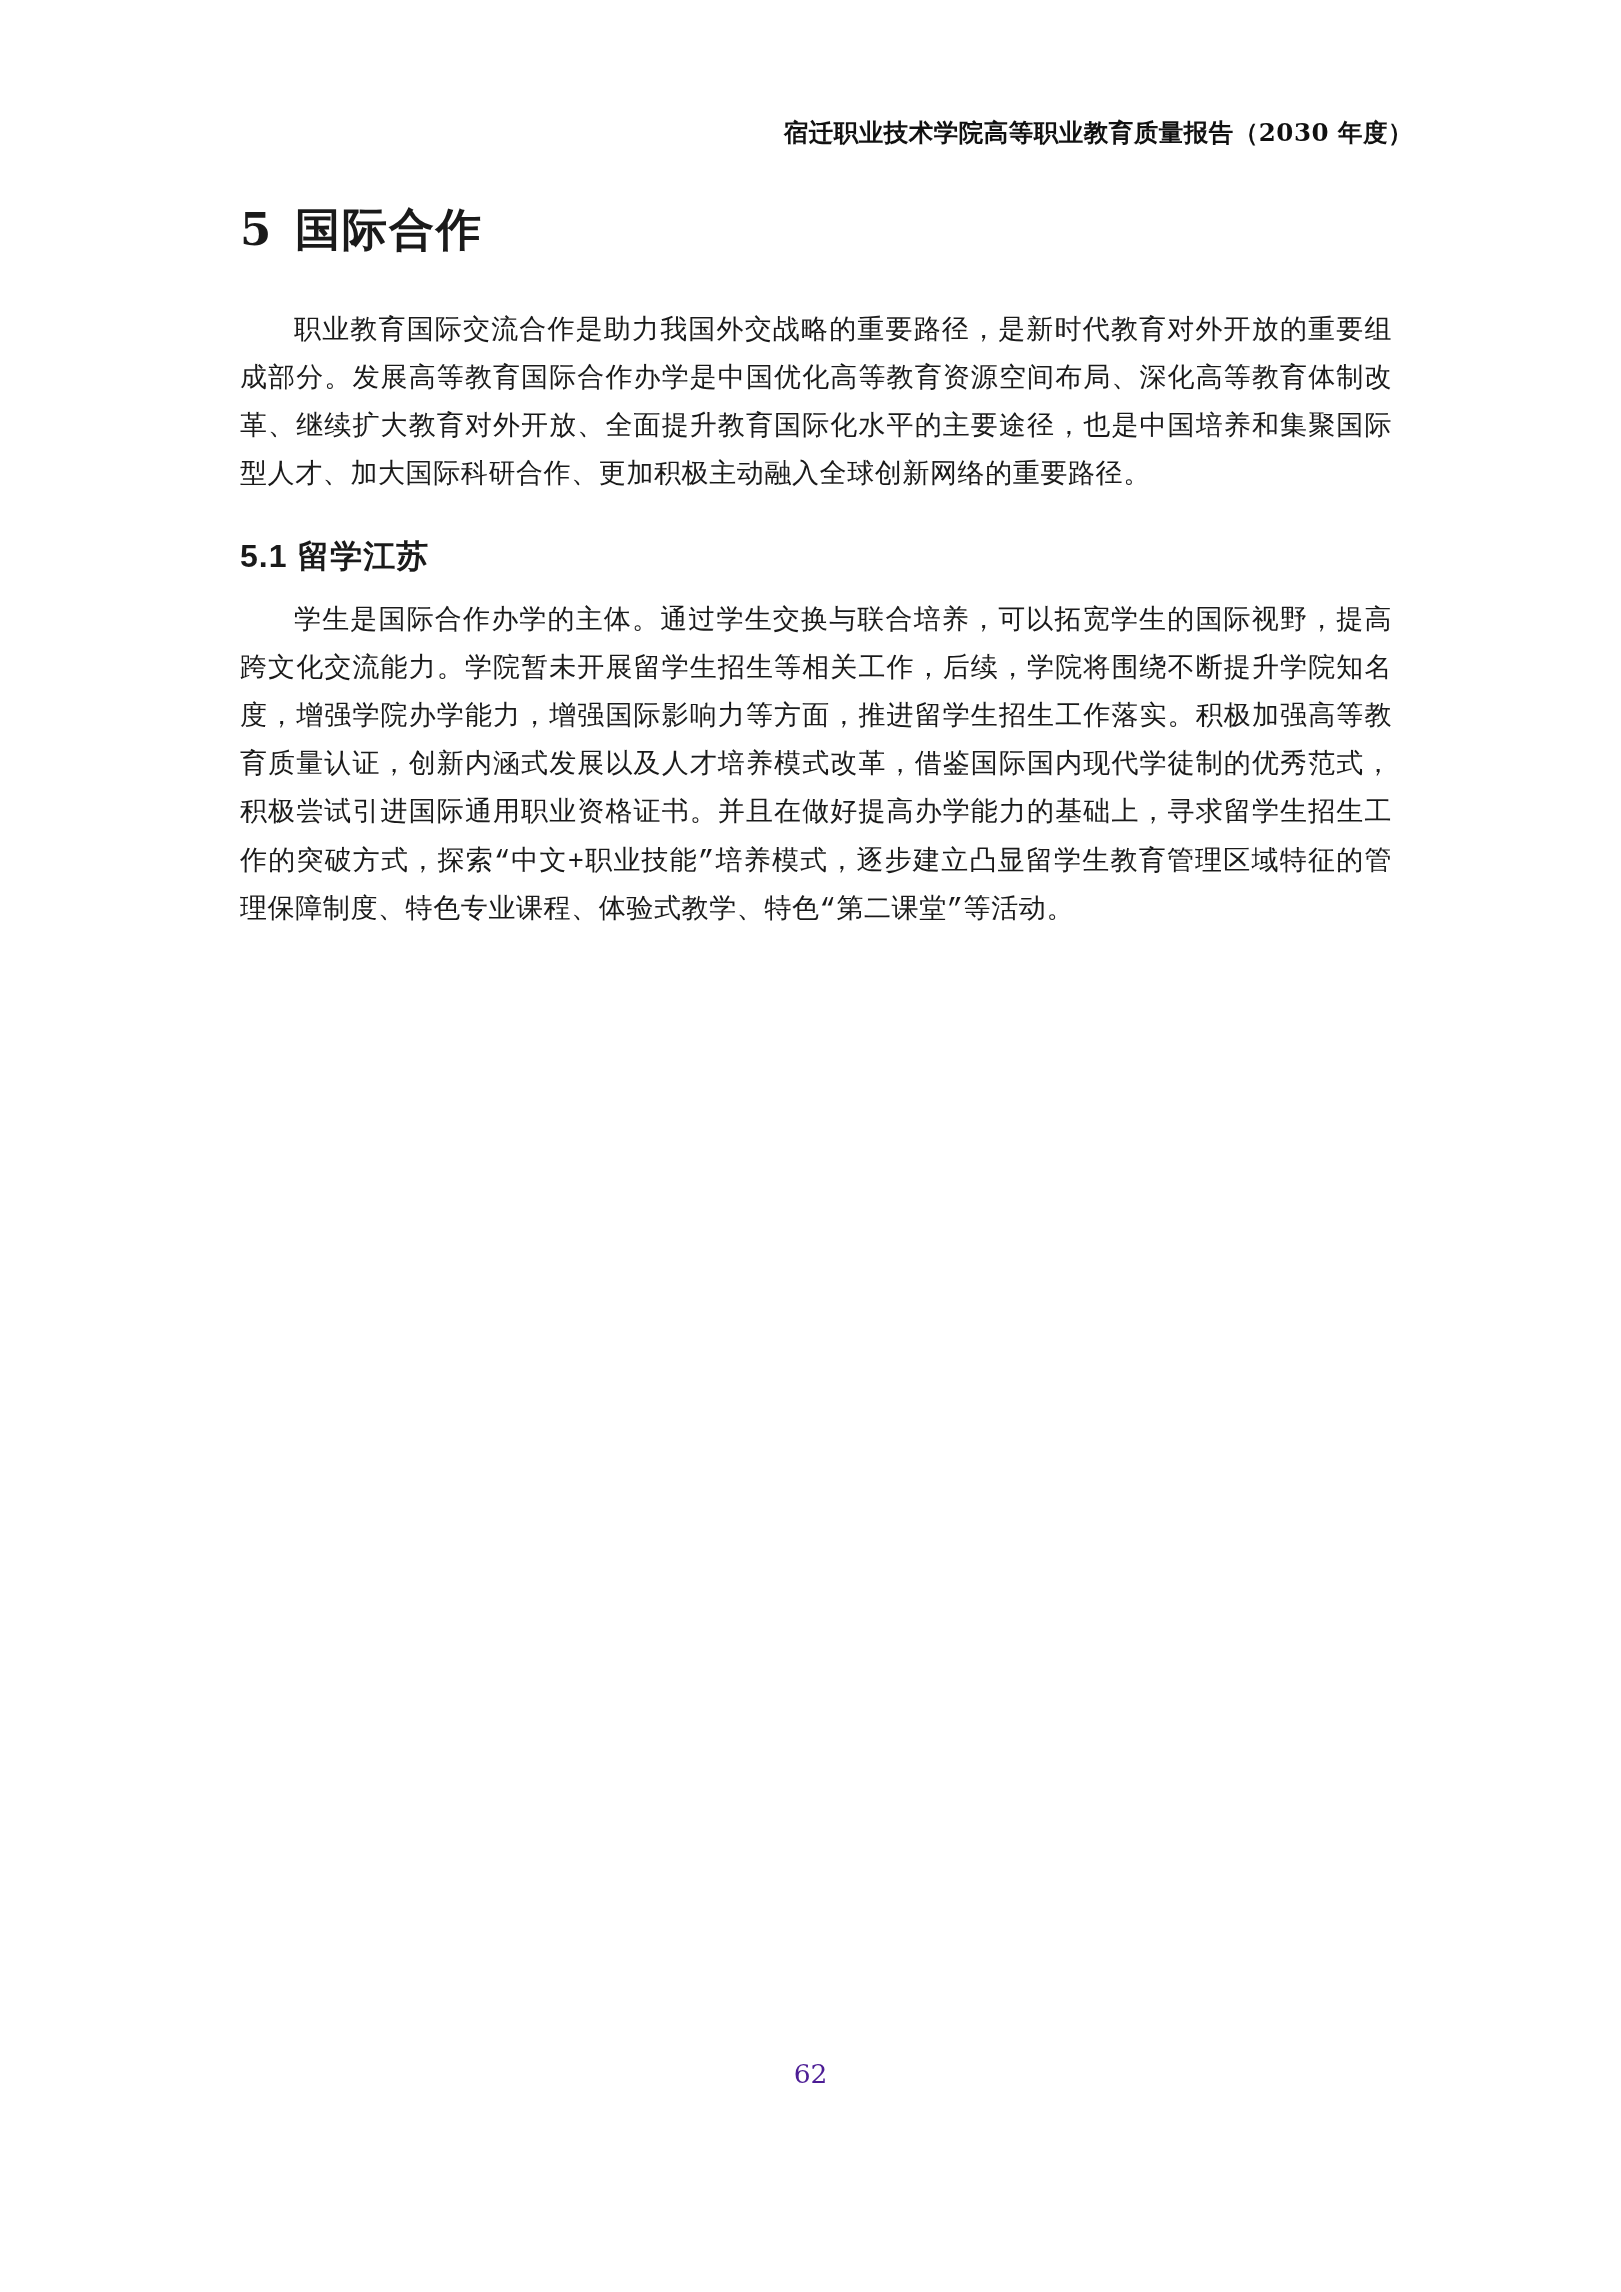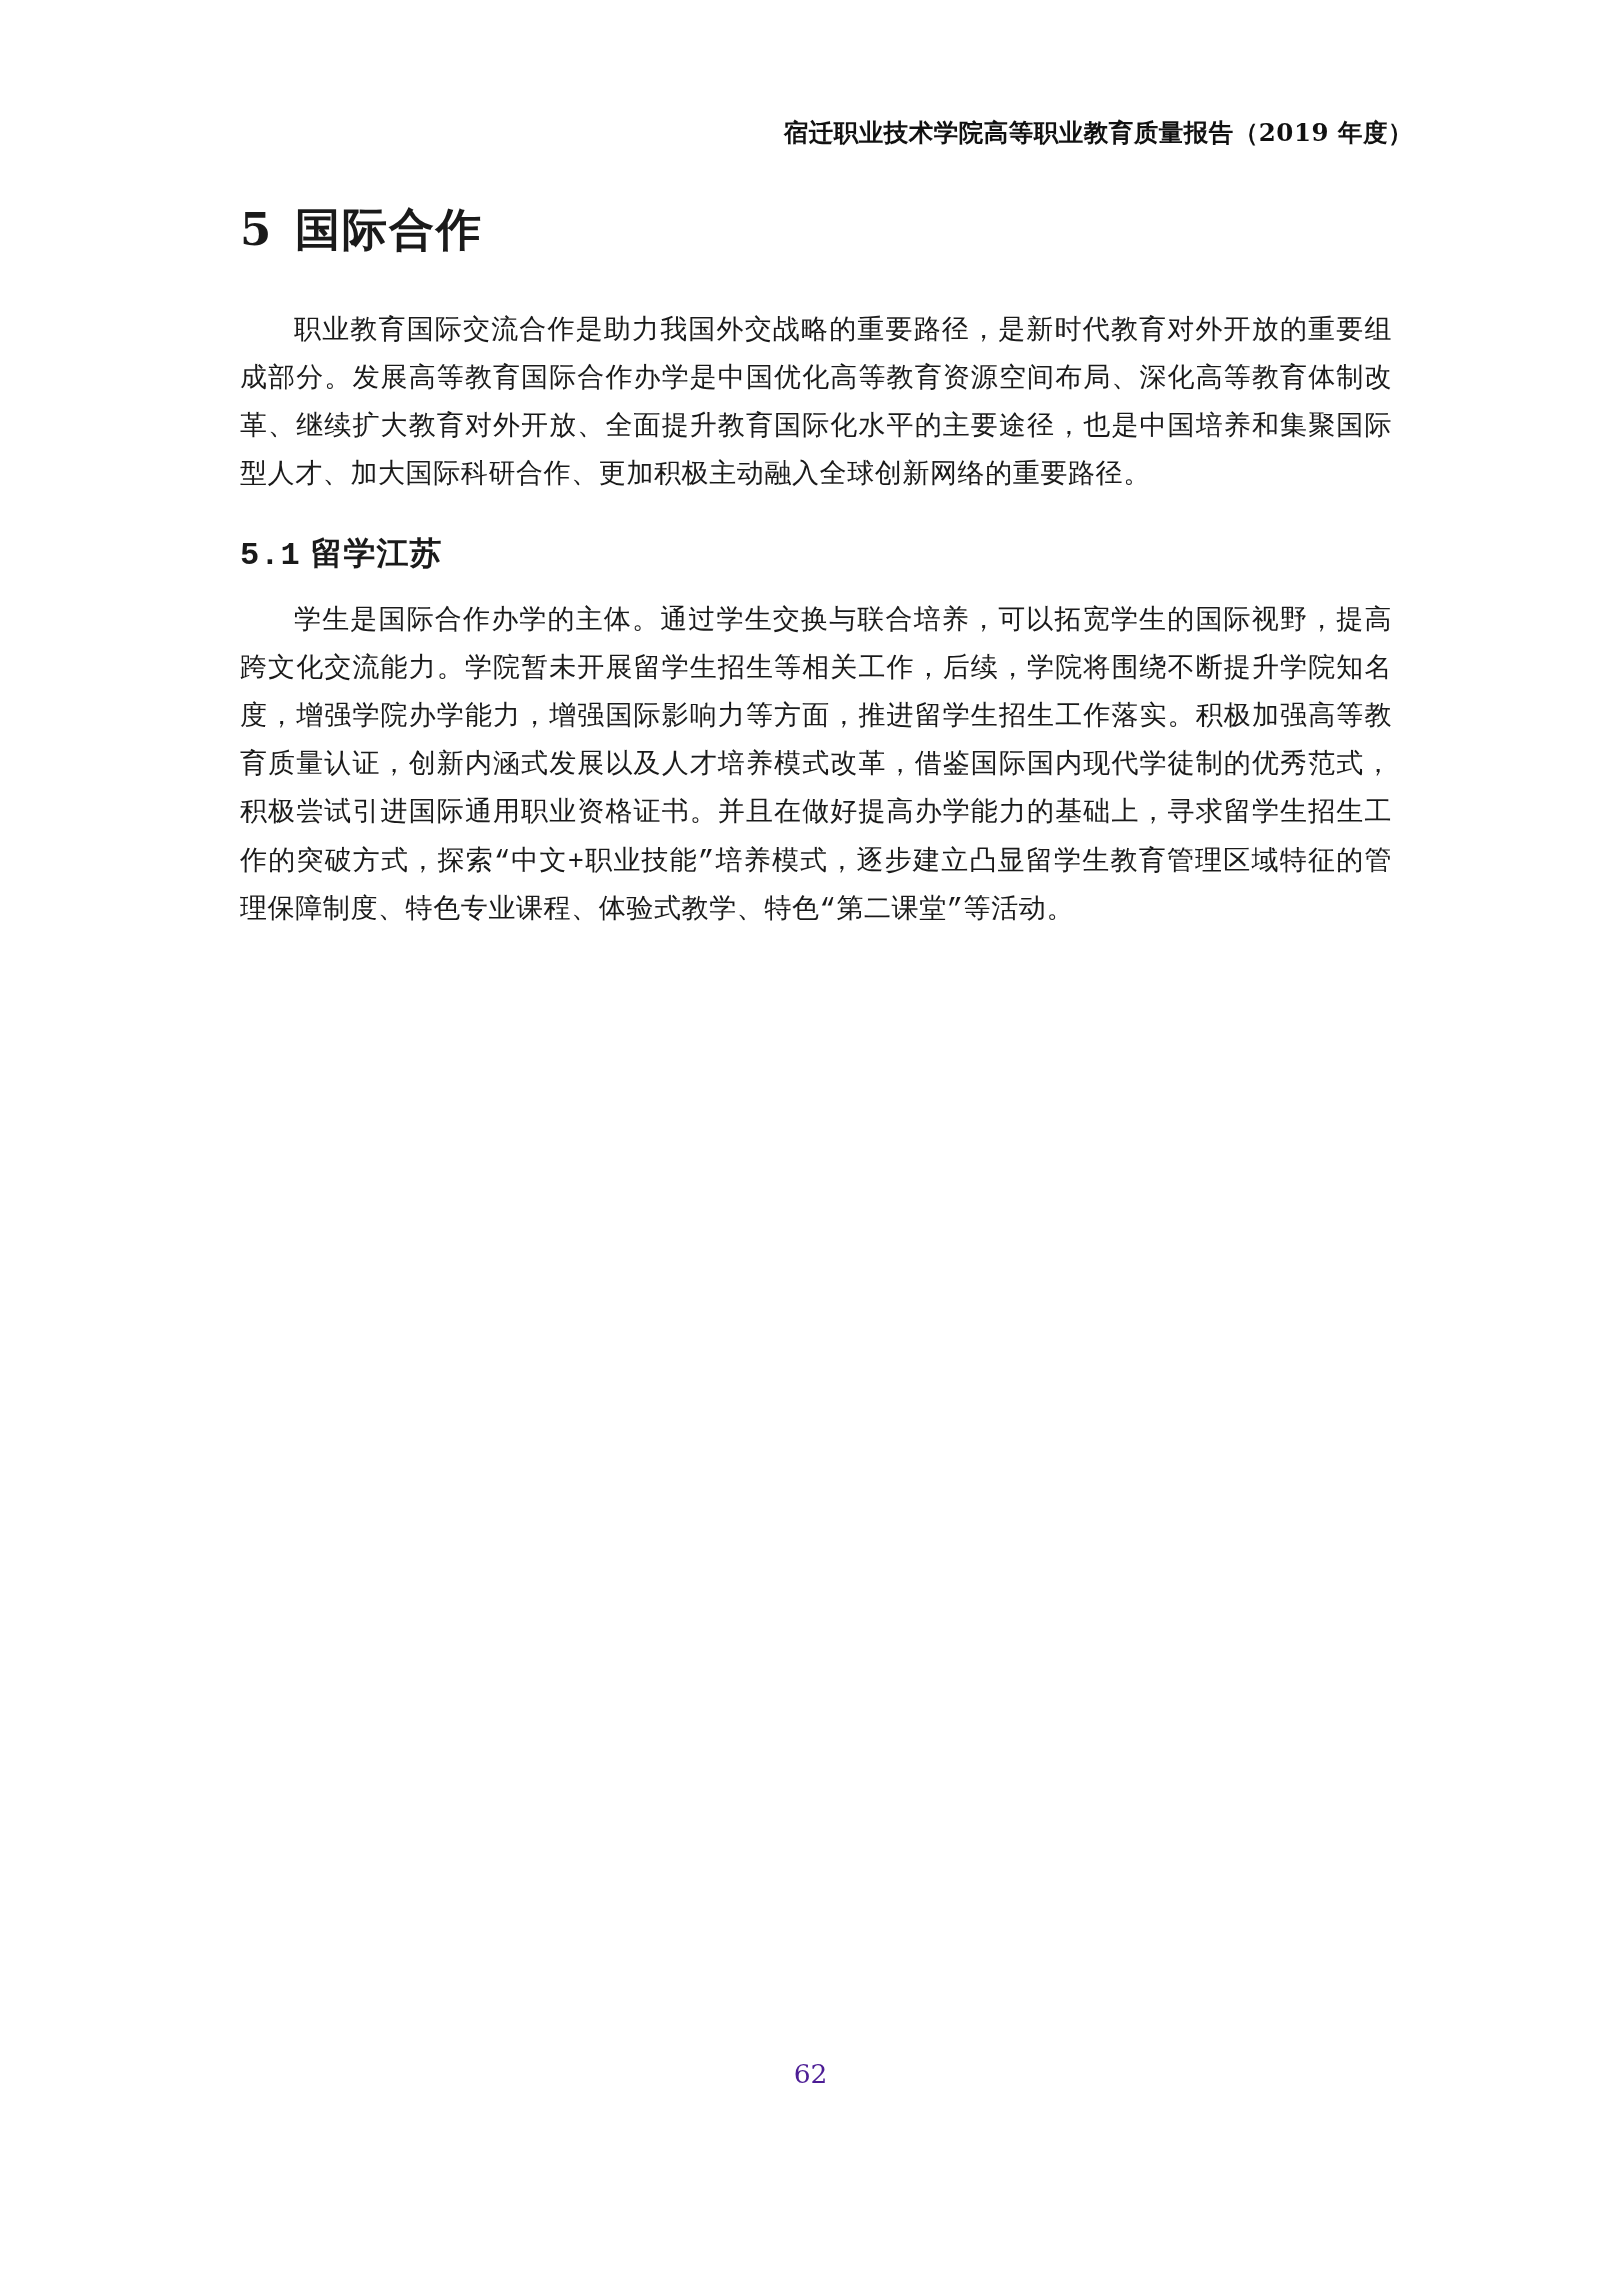--- a/index.html
+++ b/index.html
@@ -44,21 +44,21 @@
     font-weight: bold;
     font-size: 45px;
     margin: 0 0 47px 0;
     letter-spacing: 2px;
     line-height: 1.3;
   }
   h1.chapter-title .num {
     margin-right: 21.6px;
   }
   h2.section-title {
-    font-family: Liberation Mono, monospace;
+    font-family: Liberation Sans, sans-serif;
     font-weight: bold;
     font-size: 32px;
     margin: 33px 0 17.6px 0;
     letter-spacing: 1px;
     line-height: 1.5;
   }
   h2.section-title .secnum {
     margin-right: 9.8px;
   }
   p.body-text {
@@ -80,21 +80,21 @@
     font-family: "DejaVu Serif", "Liberation Serif", serif;
     font-size: 26.5px;
     color: #4c1d95;
   }
 </style>
 </head>
 <body>
 
 <div class="page">
 
-  <div class="header">宿迁职业技术学院高等职业教育质量报告（2019 年度）</div>
+  <div class="header">宿迁职业技术学院高等职业教育质量报告（2030 年度）</div>
 
   <div class="content">
 
     <h1 class="chapter-title">
       <span class="num">5</span><span>国际合作</span>
     </h1>
 
     <p class="body-text">职业教育国际交流合作是助力我国外交战略的重要路径，是新时代教育对外开放的重要组成部分。发展高等教育国际合作办学是中国优化高等教育资源空间布局、深化高等教育体制改革、继续扩大教育对外开放、全面提升教育国际化水平的主要途径，也是中国培养和集聚国际型人才、加大国际科研合作、更加积极主动融入全球创新网络的重要路径。</p>
 
     <h2 class="section-title">

